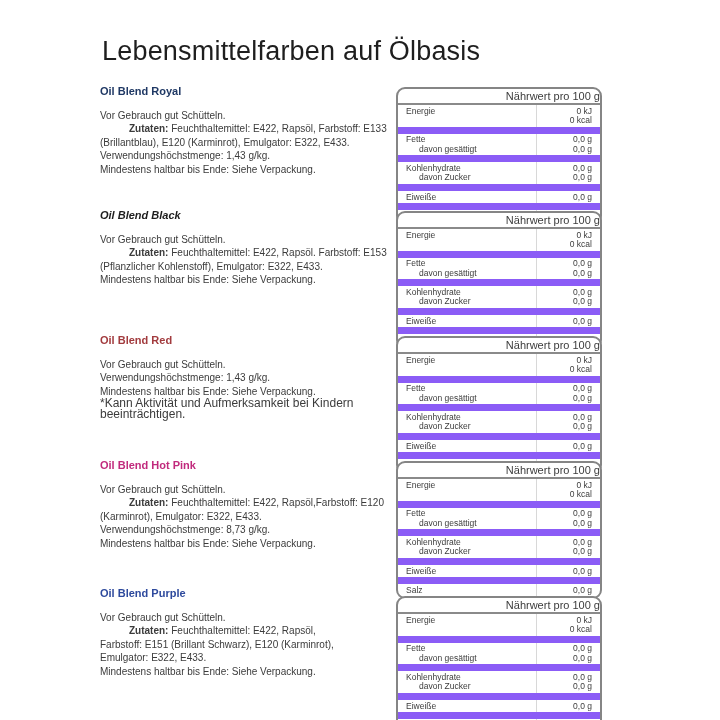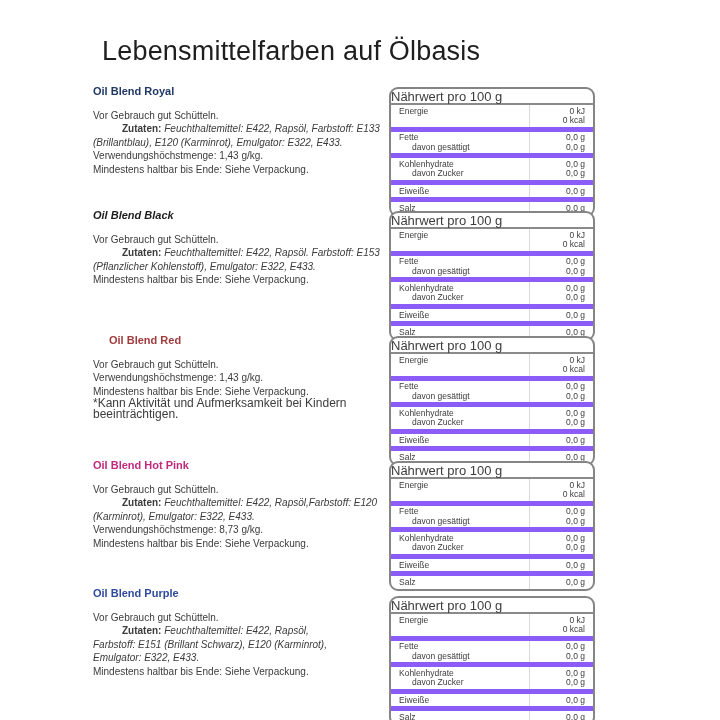--- a/index.html
+++ b/index.html
@@ -9,44 +9,44 @@
     -webkit-font-smoothing:antialiased;
   }
   .page { position:relative; width:588px; height:720px; background:#ffffff;padding-left:28px; }
 
   .title {
     position:absolute; left:102px; top:36px;
     font-size:27px; font-weight:400; color:#1e1e1e; letter-spacing:.2px;
     white-space:nowrap;
   }
 
-  .sec { position:absolute; left:93px; width:512px; }
+  .sec { position:absolute; left:100px; width:512px; }
   .sec-heading { font-size:11px; font-weight:700; line-height:13px; }
   .sec-body {
     margin-top:11px; font-size:10px; line-height:13.4px;
     color:#3b3b3b; width:334px;
   }
   .b { font-weight:700;margin-left:29px; }
-  .pre { white-space:pre-line;font-style:italic; }
+  .pre { white-space:pre-line; }
   .footnote { font-size:12px; line-height:11px; color:#3b3b3b; }
 
   
   .nt {
     position:absolute; left:296px; top:2px; width:206px;
     box-sizing:border-box; background:#ffffff; color:#3c3c3c;
     border:2px solid #858585; border-radius:9px; overflow:hidden;
   }
   .nt.t5 { top:9px; }
   .nt-h {
-    font-size:13px; line-height:9.3px; text-align:left;
+    font-size:11px; line-height:9.3px; text-align:right;
     padding:3px 0 2px; border-bottom:2px solid #8a8a8a;
   }
   .nt-r {
     display:flex; font-size:8.5px; line-height:9.3px;
-    border-bottom:5px solid #8b5cf6;
+    border-bottom:7px solid #8b5cf6;
   }
   .nt-r:last-child { border-bottom:none; }
   .nt-l { flex:1; padding:1.5px 0 1.5px 8px; }
   .nt-sub { padding-left:13px; }
   .nt-v {
     width:64px; box-sizing:border-box; text-align:right;
     padding:1.5px 8px 1.5px 0; border-left:1px solid #d8d8d8;
   }
 </style>
 </head>
@@ -167,21 +167,21 @@
             <div>Salz</div>
           </div>
         <div class="nt-v">
             <div>0,0 g</div>
           </div>
       </div>
     </div>
   </section>
 
   <section class="sec" style="top:334px">
-    <div class="sec-heading" style="color: rgb(162, 59, 62); margin-left: 16px;">Oil Blend Red</div>
+    <div class="sec-heading" style="color: rgb(162, 59, 62);">Oil Blend Red</div>
     <div class="sec-body">
       <div>Vor Gebrauch gut Schütteln.</div>
       <div>Verwendungshöchstmenge: 1,43 g/kg.</div>
       <div>Mindestens haltbar bis Ende: Siehe Verpackung.</div>
       <div class="footnote">*Kann Aktivität und Aufmerksamkeit bei Kindern beeinträchtigen.</div>
     </div>
     <div class="nt">
       <div class="nt-h">Nährwert pro 100 g</div>
       <div class="nt-r">
         <div class="nt-l">

